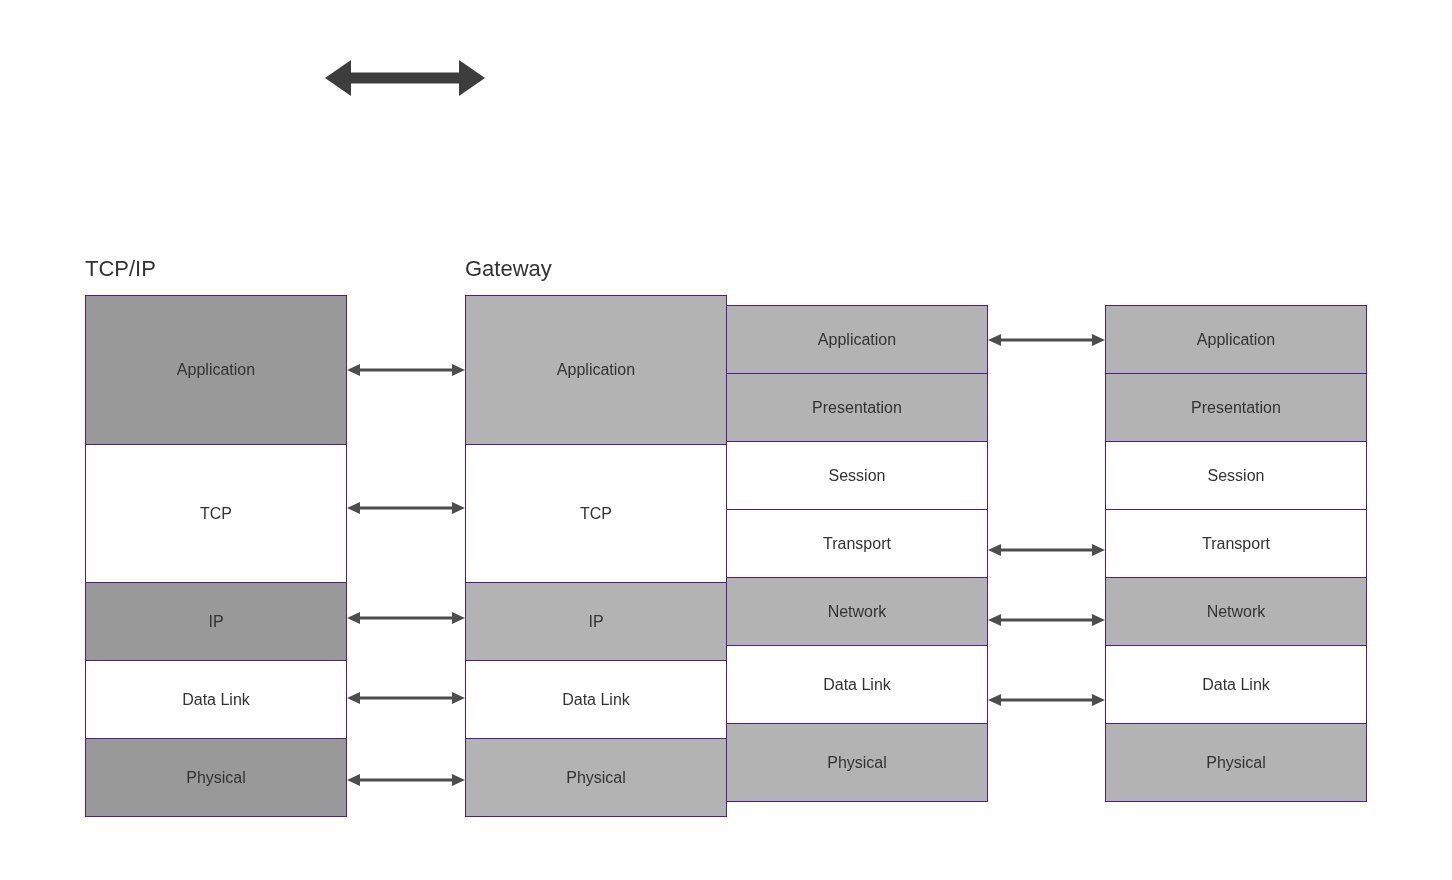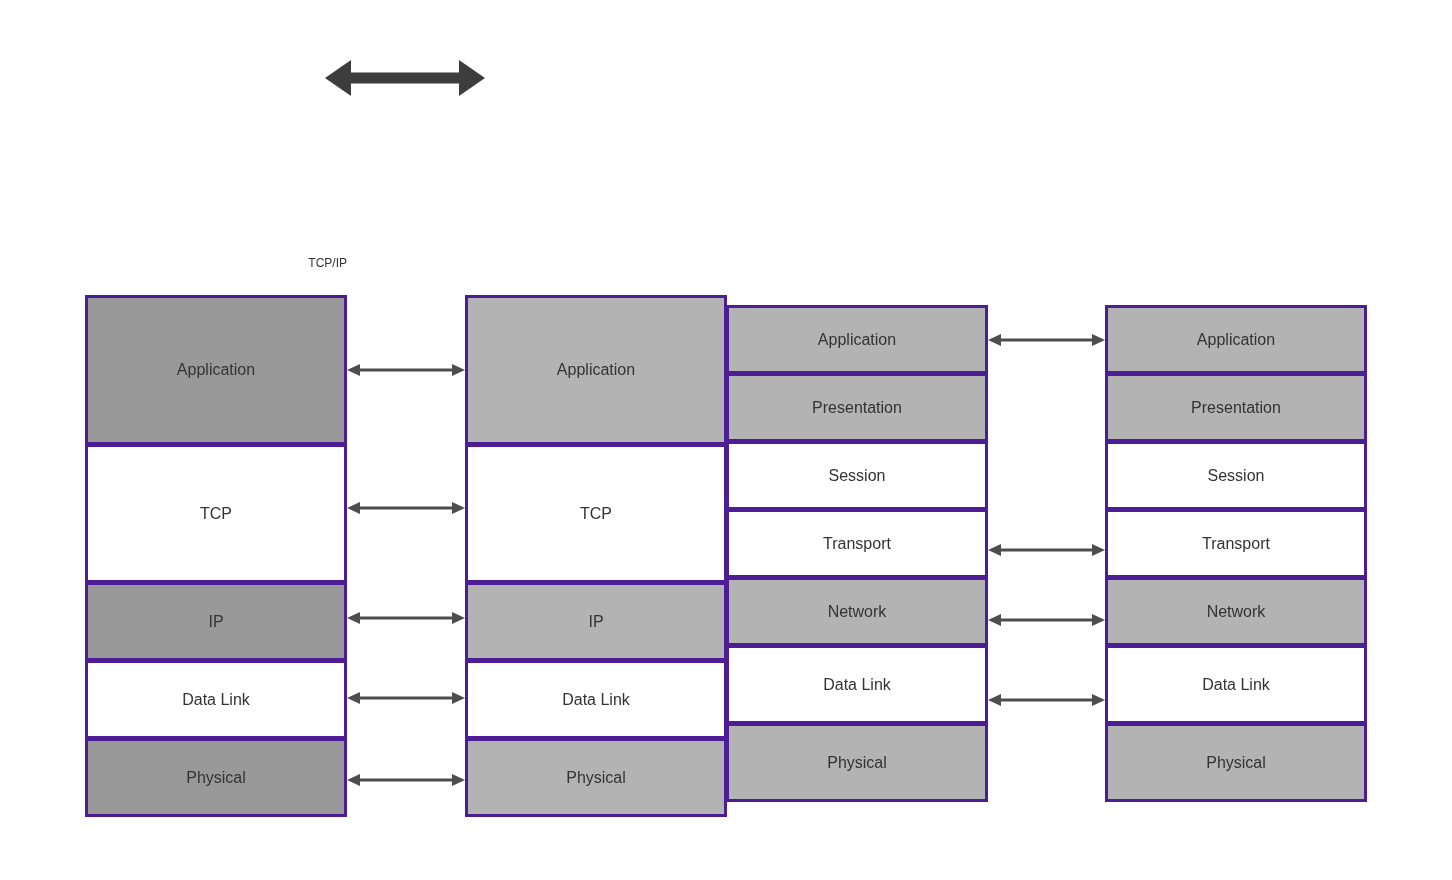--- a/index.html
+++ b/index.html
@@ -24,37 +24,37 @@
     position: absolute;
     left: 325px;
     top: 52px;
     width: 160px;
     height: 52px;
   }
 
   
   .col-title {
     position: absolute;
-    font-size: 12px;
+    font-size: 22px;
     color: #333333;
-    text-align: right;
+    text-align: left;
     white-space: nowrap;
   }
   #title-tcpip { left: 85px;  top: 256px; width: 262px; }
   #title-gateway { left: 465px; top: 256px; width: 522px; }
   #title-osi { left: 1105px; top: 256px; width: 262px; }
 
   
   .stack {
     position: absolute;
     box-sizing: border-box;
   }
   .layer {
     box-sizing: border-box;
-    border: 3px solid #4c1d95;
+    border: 1px solid #4c1d95;
     display: flex;
     align-items: center;
     justify-content: center;
     font-size: 16px;
     color: #333333;
     text-align: center;
     background: #ffffff;
     margin-top: -1px;
   }
   .layer:first-child { margin-top: 0; }
@@ -83,20 +83,21 @@
 
   <div class="top-arrow">
     <svg width="160" height="52" viewBox="0 0 160 52">
       <line x1="22" y1="26" x2="138" y2="26" stroke="#3d3d3d" stroke-width="11"></line>
       <polygon points="0,26 26,8 26,44" fill="#3d3d3d"></polygon>
       <polygon points="160,26 134,8 134,44" fill="#3d3d3d"></polygon>
     </svg>
   </div>
 
   <div class="col-title" id="title-tcpip">TCP/IP</div>
+  <div class="col-title" id="title-gateway">Gateway</div>
 
   <div class="stack" id="stack-tcpip">
     <div class="layer" style="height:150px;background:#999999;">
       <span>Application</span>
     </div>
     <div class="layer" style="height:139px;background:#ffffff;">
       <span>TCP</span>
     </div>
     <div class="layer" style="height:79px;background:#999999;">
       <span>IP</span>

